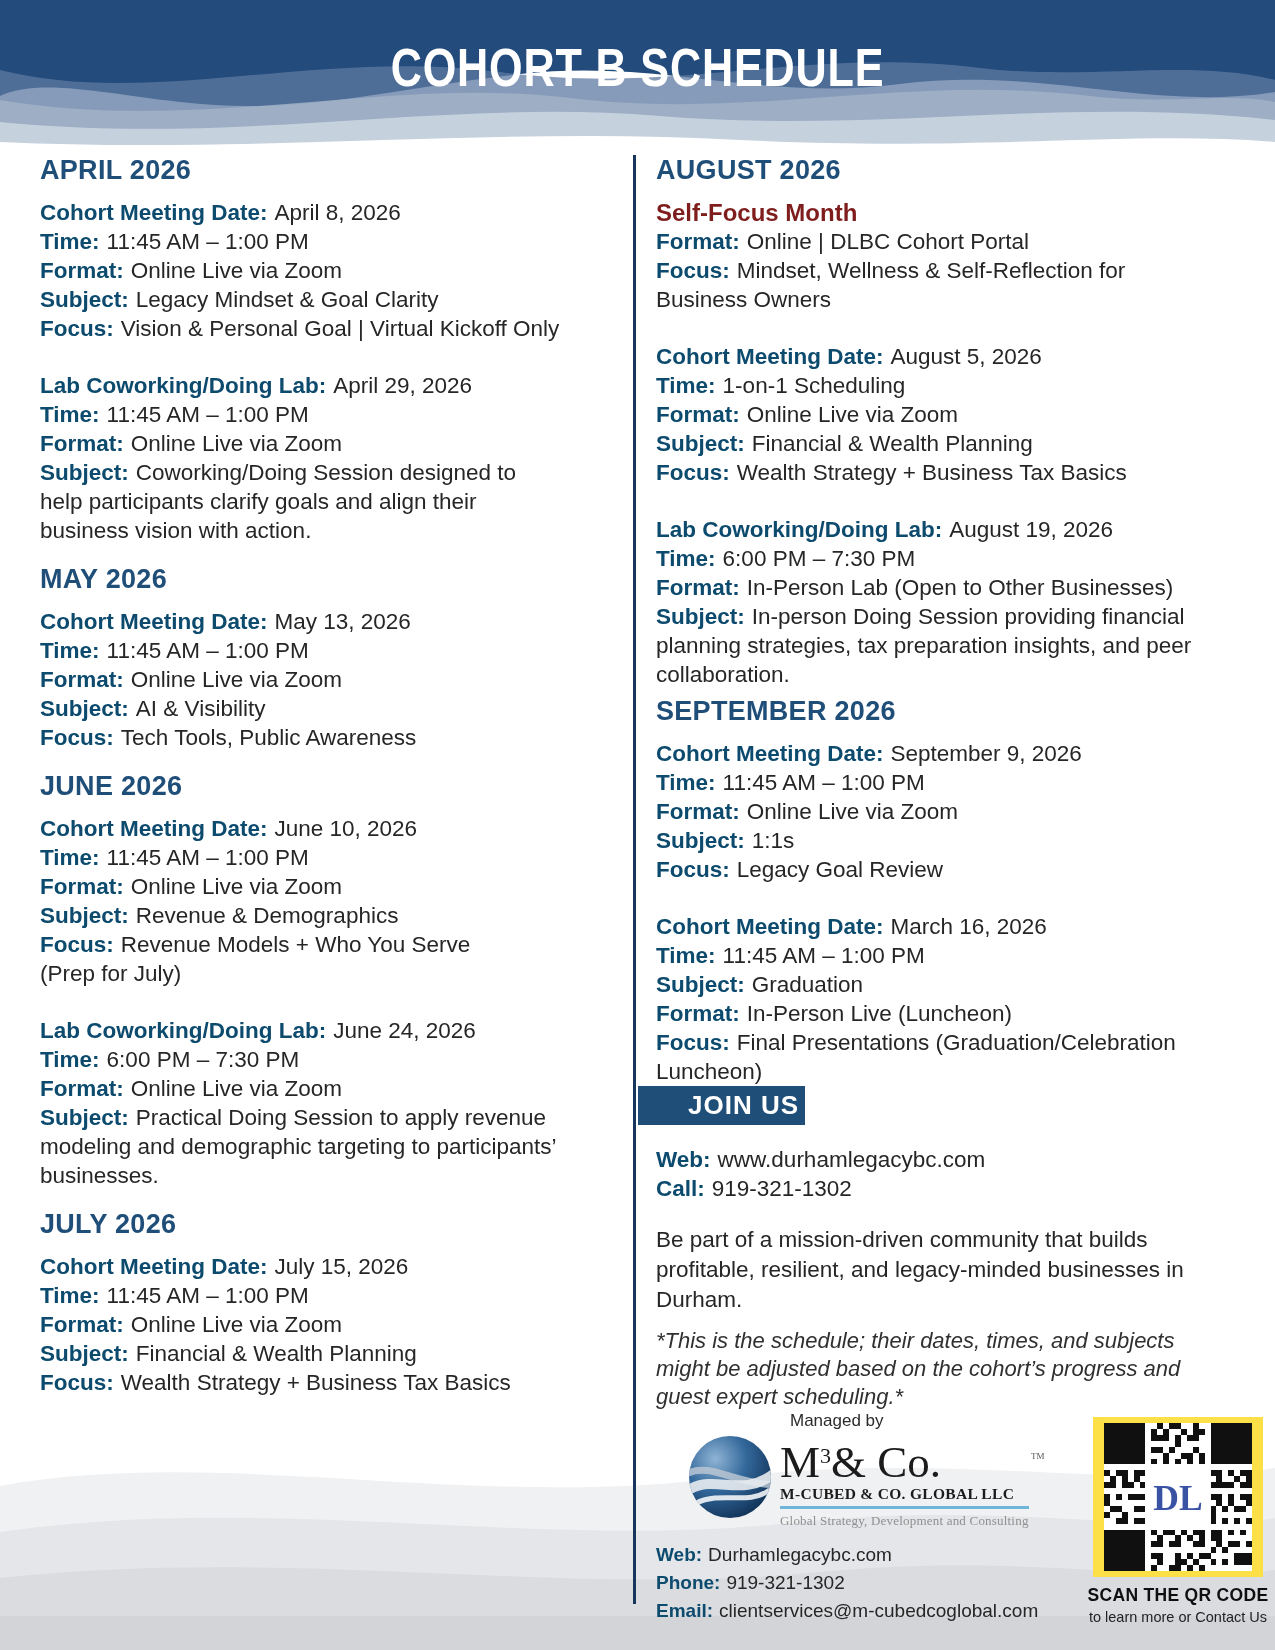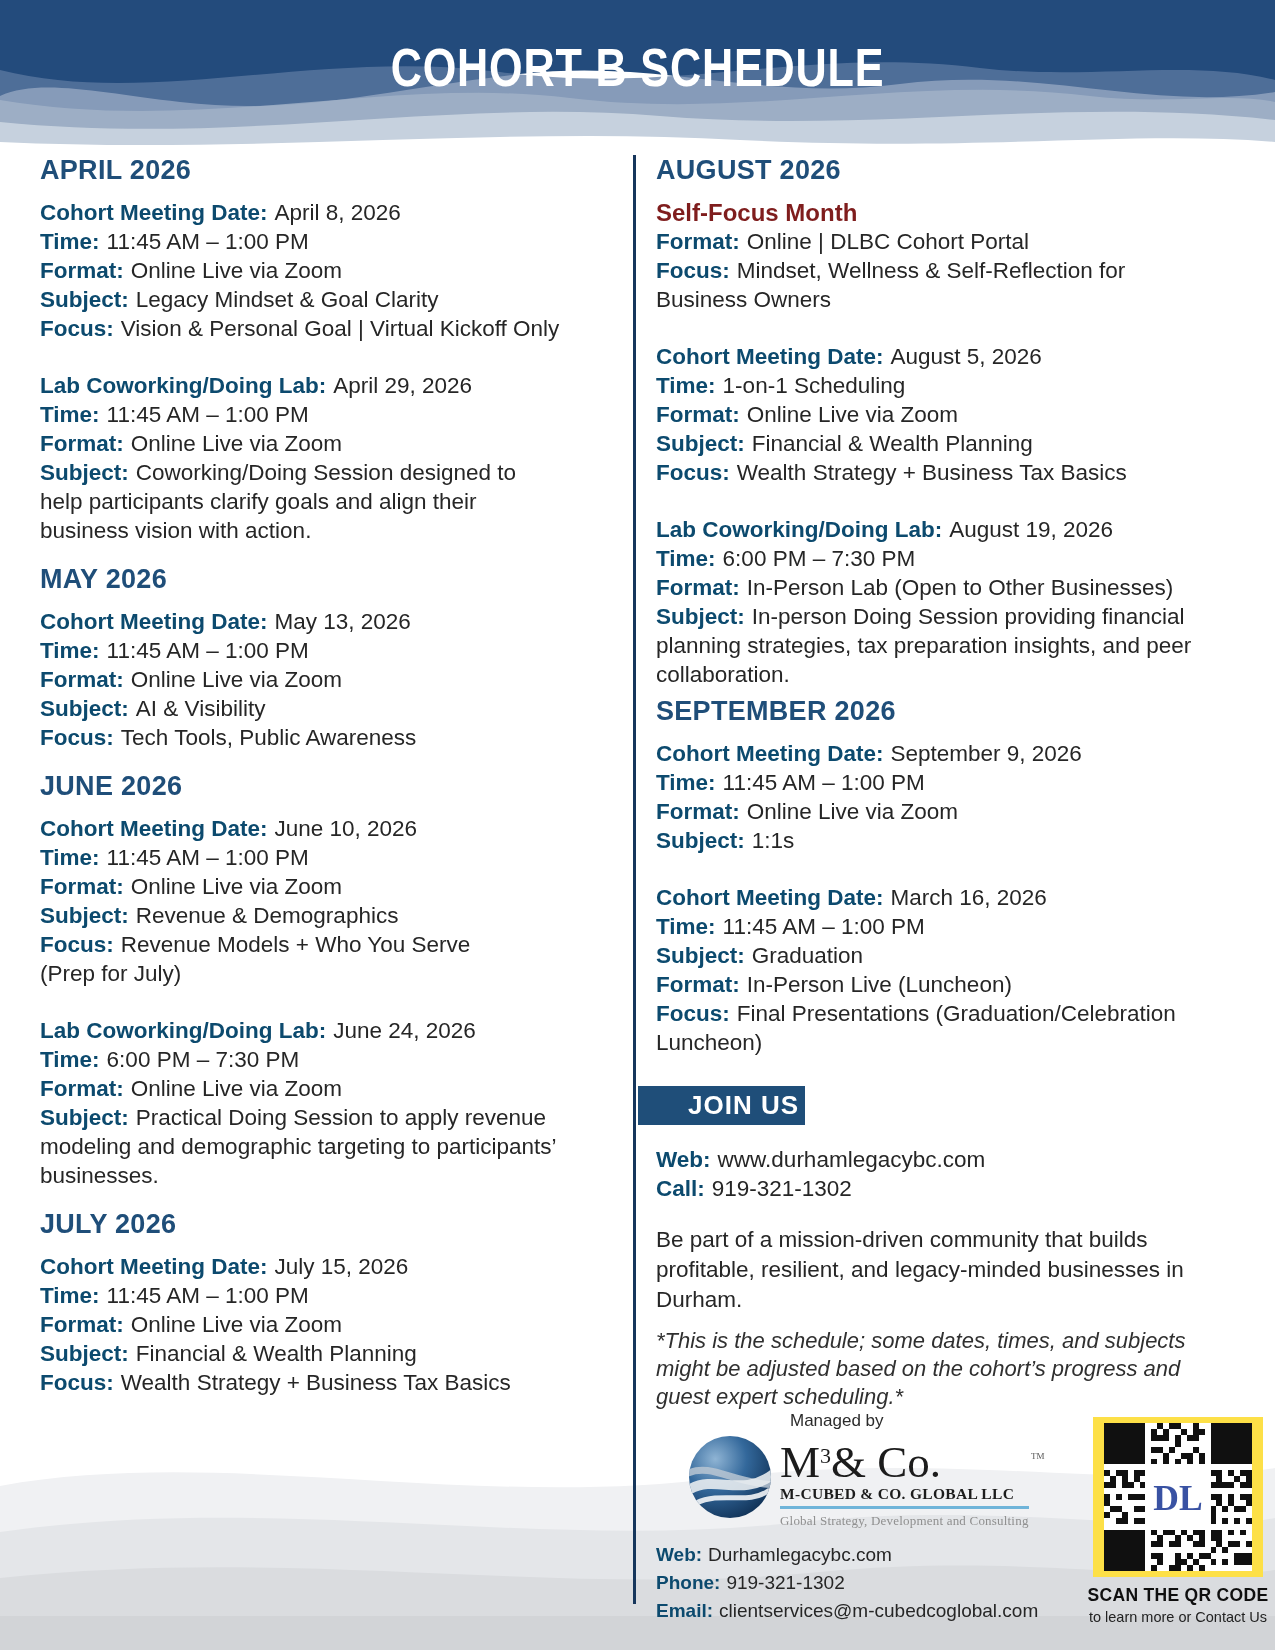--- a/index.html
+++ b/index.html
@@ -155,40 +155,41 @@
       </div>
     </div>
 
     <div class="sec">
       <div class="sec-heading">SEPTEMBER 2026</div>
       <div class="block">
         <div class="line"><span class="lbl">Cohort Meeting Date:</span><span>September 9, 2026</span></div>
         <div class="line"><span class="lbl">Time:</span><span>11:45 AM – 1:00 PM</span></div>
         <div class="line"><span class="lbl">Format:</span><span>Online Live via Zoom</span></div>
         <div class="line"><span class="lbl">Subject:</span><span>1:1s</span></div>
+        <div class="line"><span class="lbl">Focus:</span><span>Legacy Goal Review</span></div>
       </div>
       <div class="block">
         <div class="line"><span class="lbl">Cohort Meeting Date:</span><span>March 16, 2026</span></div>
         <div class="line"><span class="lbl">Time:</span><span>11:45 AM – 1:00 PM</span></div>
         <div class="line"><span class="lbl">Subject:</span><span>Graduation</span></div>
         <div class="line"><span class="lbl">Format:</span><span>In-Person Live (Luncheon)</span></div>
         <div class="line"><span class="lbl">Focus:</span><span>Final Presentations (Graduation/Celebration Luncheon)</span></div>
       </div>
     </div>
 
   </div>
 
   <div class="joinus">
     <div class="join-box">JOIN US</div>
     <div class="join-contact">
       <div class="line"><span class="lbl">Web:</span><span>www.durhamlegacybc.com</span></div>
       <div class="line"><span class="lbl">Call:</span><span>919-321-1302</span></div>
     </div>
     <div class="join-pitch">Be part of a mission-driven community that builds profitable, resilient, and legacy-minded businesses in Durham.</div>
-    <div class="join-disclaimer">*This is the schedule; some dates, times, and subjects might be adjusted based on the cohort’s progress and guest expert scheduling.*</div>
+    <div class="join-disclaimer">*This is the schedule; their dates, times, and subjects might be adjusted based on the cohort’s progress and guest expert scheduling.*</div>
   </div>
 
   <svg class="ftr" width="1275" height="230" viewBox="0 0 1275 230">
     <path fill="#F0F1F3" d="M0,66 C220,26 470,90 720,58 C950,30 1120,72 1275,48 V230 H0 Z"></path>
     <path fill="#E4E6E9" d="M0,112 C280,72 540,132 800,102 C1010,80 1170,118 1275,98 V230 H0 Z"></path>
     <path fill="#DADCDF" d="M0,158 C300,126 560,178 820,152 C1030,132 1170,166 1275,150 V230 H0 Z"></path>
     <rect y="196" width="1275" height="34" fill="#D2D4D7"></rect>
   </svg>
 
   <div class="managed">

